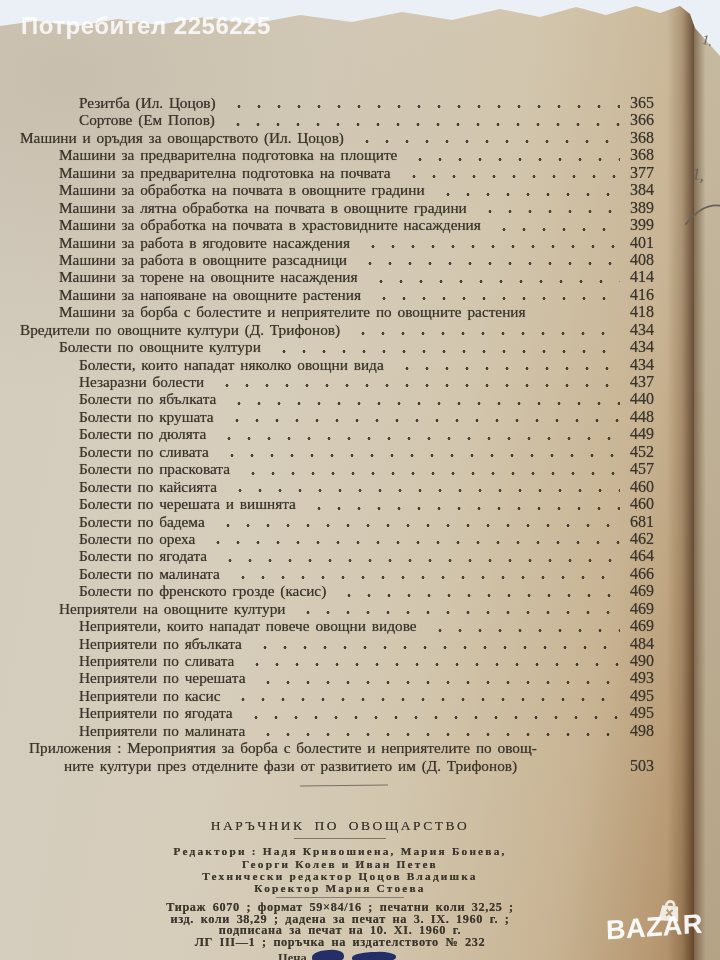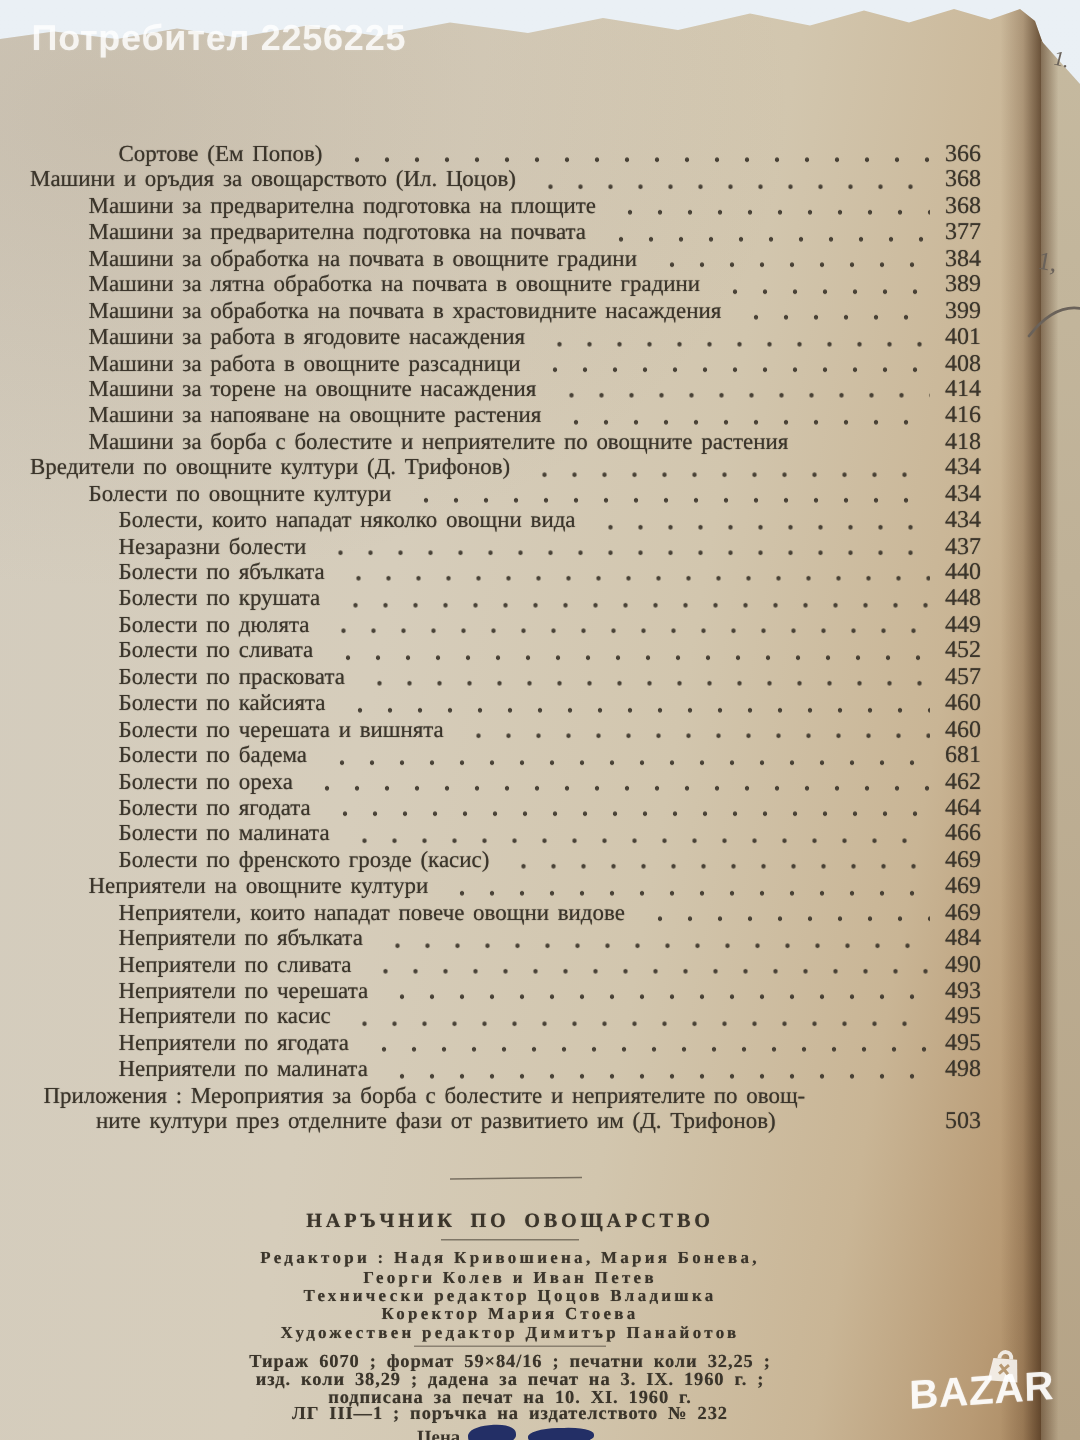--- a/index.html
+++ b/index.html
@@ -70,22 +70,23 @@
   
   .divider{
     position:absolute;left:300px;top:785px;width:88px;height:0;
     border-top:1.6px solid rgba(90,82,70,.75);transform:rotate(-.6deg);z-index:2;
   }
   .colophon{
     position:absolute;left:30px;top:806px;width:620px;text-align:center;z-index:2;
     color:#3b352b;
   }
   .colophon-title{
-    font-size:13.5px;letter-spacing:2.5px;word-spacing:4px;font-weight:bold;
+    font-size:13.5px;letter-spacing:2.5px;word-spacing:4px;font-weight:normal;
     text-shadow:0 0 .6px rgba(59,53,43,.7);
+    margin-top:12px;
   }
   .title-rule{width:92px;height:1.4px;background:rgba(90,82,70,.7);margin:4px auto 6px auto;}
   .editor-line{font-size:11.3px;line-height:12.3px;letter-spacing:2.2px;font-weight:bold;
     text-shadow:0 0 .5px rgba(59,53,43,.65);}
   .editors-rule{width:128px;height:1.2px;background:rgba(90,82,70,.6);margin:2px auto 4px auto;}
   .print-line{font-size:12.3px;line-height:11.8px;letter-spacing:.6px;word-spacing:3px;font-weight:bold;
     text-shadow:0 0 .5px rgba(59,53,43,.6);}
   .price-row{
     position:absolute;left:278px;top:951px;font-size:12.5px;font-weight:bold;color:#3b352b;z-index:2;
   }
@@ -100,20 +101,25 @@
 </style>
 </head>
 <body>
 
 <div class="page"></div>
 <div class="next-page"></div>
 
 <div class="watermark">Потребител 2256225</div>
 
 <div class="toc">
+  <div class="toc-row i2">
+      <span class="toc-text">Резитба (Ил. Цоцов)</span>
+      <span class="leader"></span>
+      <span class="toc-page">365</span>
+    </div>
     <div class="toc-row i2">
       <span class="toc-text">Сортове (Ем Попов)</span>
       <span class="leader"></span>
       <span class="toc-page">366</span>
     </div>
     <div class="toc-row i0">
       <span class="toc-text">Машини и оръдия за овощарството (Ил. Цоцов)</span>
       <span class="leader"></span>
       <span class="toc-page">368</span>
     </div>
@@ -302,21 +308,20 @@
 <div class="divider"></div>
 
 <div class="colophon">
   <div class="colophon-title">НАРЪЧНИК ПО ОВОЩАРСТВО</div>
   <div class="title-rule"></div>
   <div>
     <div class="editor-line">Редактори : Надя Кривошиена, Мария Бонева,</div>
       <div class="editor-line">Георги Колев и Иван Петев</div>
       <div class="editor-line">Технически редактор Цоцов Владишка</div>
       <div class="editor-line">Коректор Мария Стоева</div>
-      <div class="editor-line">Художествен редактор Димитър Панайотов</div>
   </div>
   <div class="editors-rule"></div>
   <div>
     <div class="print-line">Тираж 6070 ;  формат 59×84/16 ;  печатни коли 32,25 ;</div>
       <div class="print-line">изд. коли 38,29 ;  дадена за печат на 3. IX. 1960 г. ;</div>
       <div class="print-line">подписана за печат на 10. XI. 1960 г.</div>
       <div class="print-line">ЛГ III—1 ; поръчка на издателството № 232</div>
   </div>
 </div>
 

